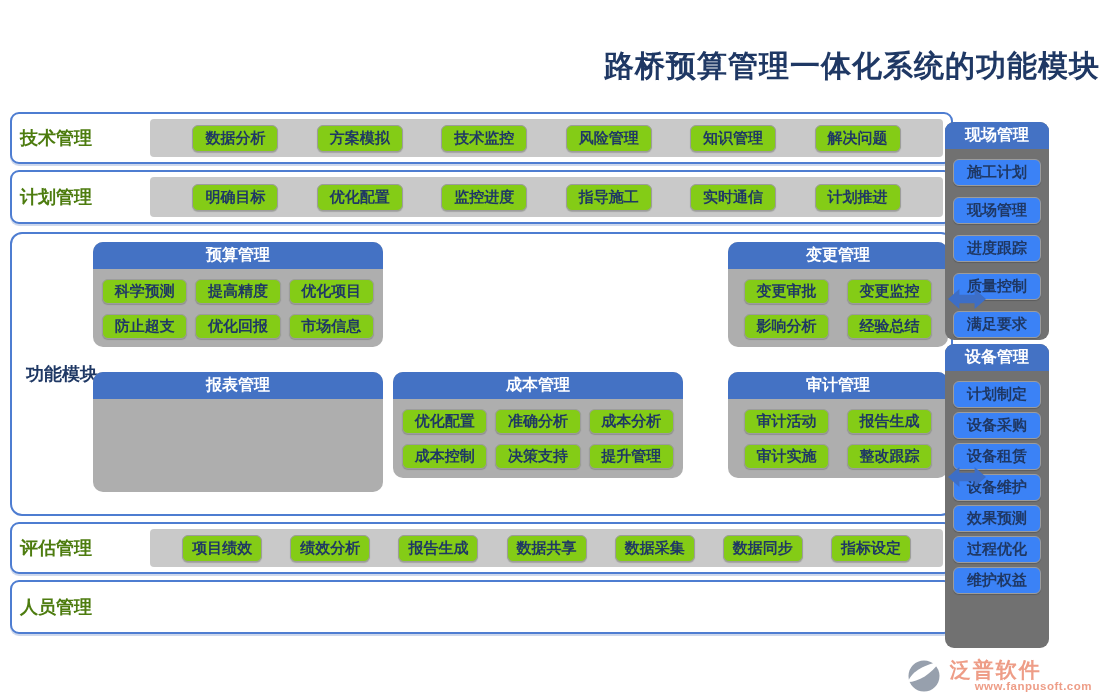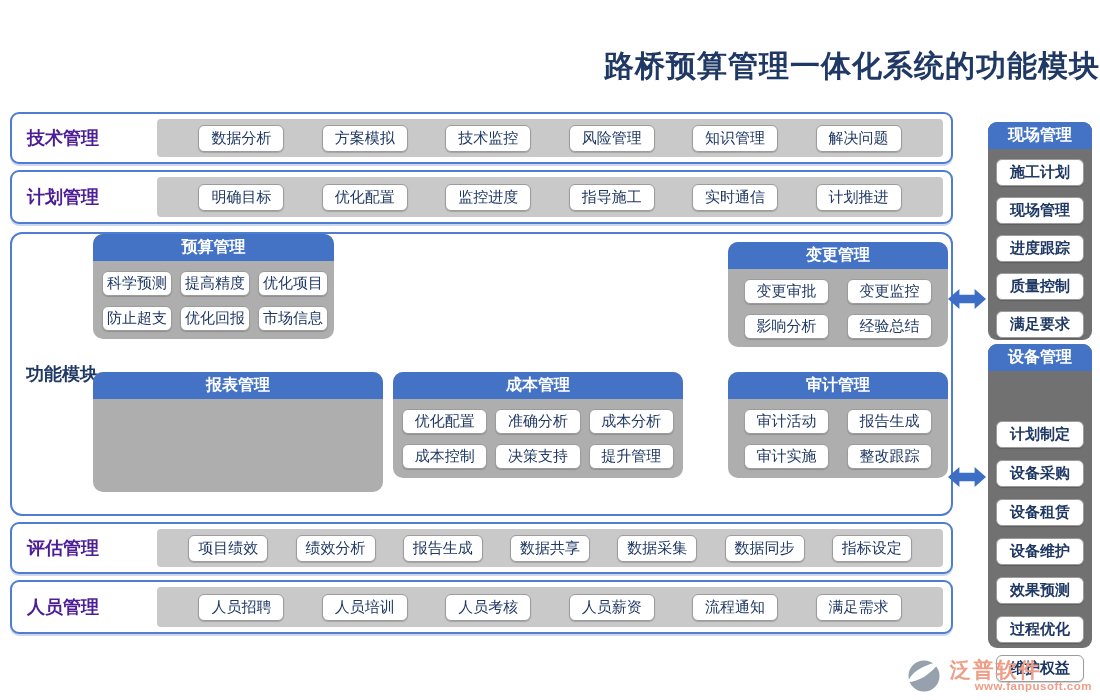--- a/index.html
+++ b/index.html
@@ -10,59 +10,59 @@
          font-size:30px;font-weight:bold;color:#1F3864;letter-spacing:1px;}
 
   
   .band{position:absolute;left:10px;width:943px;background:#fff;border:2px solid #4E7DD1;
         border-radius:9px;display:flex;align-items:center;box-sizing:border-box;
         box-shadow:0 2px 0 rgba(60,100,180,.25);}
   .band1{top:112px;height:52px}
   .band2{top:170px;height:54px}
   .band3{top:522px;height:52px}
   .band4{top:580px;height:54px}
-  .band-label{flex:0 0 130px;padding-left:15px;font-size:18px;font-weight:bold;color:#4c1d95;}
+  .band-label{flex:0 0 130px;padding-left:8px;font-size:18px;font-weight:bold;color:#4d7c0f;}
   .band-tray{flex:1;align-self:stretch;margin:5px 8px 5px 0;background:#C9C9C9;border-radius:4px;
              display:flex;align-items:center;justify-content:space-evenly;padding:0 4px;}
 
-  .chip{background:#ffffff;border:1px solid #9C9C9C;border-radius:6px;padding:3px 12px;
-        font-size:15px;font-weight:normal;color:#1F3864;white-space:nowrap;
+  .chip{background:#84cc16;border:1px solid #9C9C9C;border-radius:6px;padding:3px 12px;
+        font-size:15px;font-weight:bold;color:#1F3864;white-space:nowrap;
         box-shadow:0 1px 1px rgba(0,0,0,.18);}
   .band3 .chip{padding:3px 9px;}
 
   
   .func{position:absolute;left:10px;top:232px;width:943px;height:284px;background:#fff;
         border:2px solid #4E7DD1;border-radius:12px;box-sizing:border-box;}
   .func-label{position:absolute;left:14px;top:50%;transform:translateY(-50%);
               font-size:18px;font-weight:bold;color:#1F3864;}
   .module{position:absolute;border-radius:10px;overflow:hidden;background:#AEAEAE;}
-  .m0{left:81px;top:0;width:241px;height:105px}
+  .m0{left:81px;top:8px;width:290px;height:105px}
   .m1{left:381px;top:8px;width:290px;height:105px}
   .m2{left:716px;top:8px;width:220px;height:105px}
   .m3{left:81px;top:138px;width:290px;height:120px}
   .m4{left:381px;top:138px;width:290px;height:106px}
   .m5{left:716px;top:138px;width:220px;height:106px}
   .module-header{height:27px;background:#4472C4;color:#fff;font-size:16px;font-weight:bold;
                  display:flex;align-items:center;justify-content:center;}
   .module-body{position:absolute;top:27px;left:0;right:0;bottom:0;display:grid;
                padding:10px 9px;gap:10px 8px;}
   .cols-3 .module-body{grid-template-columns:repeat(3,1fr);}
   .cols-2 .module-body{grid-template-columns:repeat(2,1fr);padding:10px 16px;gap:10px 18px;}
   .module-body .chip{display:flex;align-items:center;justify-content:center;padding:2px 4px;}
 
   
-  .side-panel{position:absolute;left:988px;width:104px;background:#717171;border-radius:9px;
+  .side-panel{position:absolute;left:945px;width:104px;background:#717171;border-radius:9px;
               box-sizing:border-box;}
   .p1{top:122px;height:218px}
   .p2{top:344px;height:304px}
   .side-header{height:27px;background:#4472C4;border-radius:9px 9px 0 0;color:#fff;
                font-weight:bold;font-size:16px;display:flex;align-items:center;justify-content:center;}
   .side-body{display:flex;flex-direction:column;gap:11px;padding:10px 8px;}
-  .p2 .side-body{gap:12px;margin-top:40px;}
-  .side-chip{background:#ffffff;border:1px solid #9C9C9C;border-radius:6px;height:25px;
+  .p2 .side-body{gap:4px;}
+  .side-chip{background:#3b82f6;border:1px solid #9C9C9C;border-radius:6px;height:25px;
              display:flex;align-items:center;justify-content:center;font-size:15px;
              font-weight:bold;color:#1F3864;box-shadow:0 1px 1px rgba(0,0,0,.18);}
 
   
   .arrow{position:absolute;width:38px;height:26px;}
   .a1{left:948px;top:286px}
   .a2{left:948px;top:464px}
   .arrow svg{display:block;width:100%;height:100%;}
 
   
@@ -163,28 +163,20 @@
         <span class="chip">报告生成</span>
         <span class="chip">数据共享</span>
         <span class="chip">数据采集</span>
         <span class="chip">数据同步</span>
         <span class="chip">指标设定</span>
       </div>
   </section>
 
   <section class="band band4">
     <div class="band-label">人员管理</div>
-    <div class="band-tray">
-        <span class="chip">人员招聘</span>
-        <span class="chip">人员培训</span>
-        <span class="chip">人员考核</span>
-        <span class="chip">人员薪资</span>
-        <span class="chip">流程通知</span>
-        <span class="chip">满足需求</span>
-      </div>
   </section>
 
   <aside class="side-panel p1">
     <div class="side-header">现场管理</div>
     <div class="side-body">
         <span class="side-chip">施工计划</span>
         <span class="side-chip">现场管理</span>
         <span class="side-chip">进度跟踪</span>
         <span class="side-chip">质量控制</span>
         <span class="side-chip">满足要求</span>

